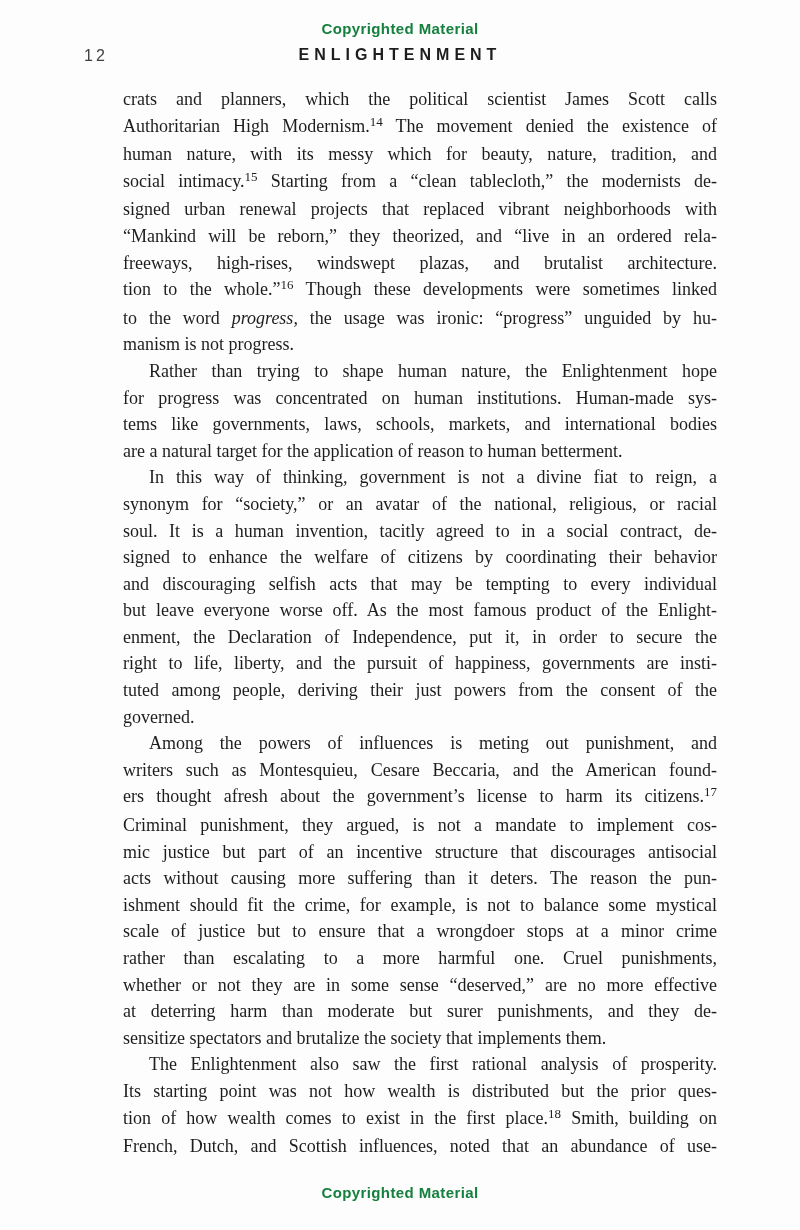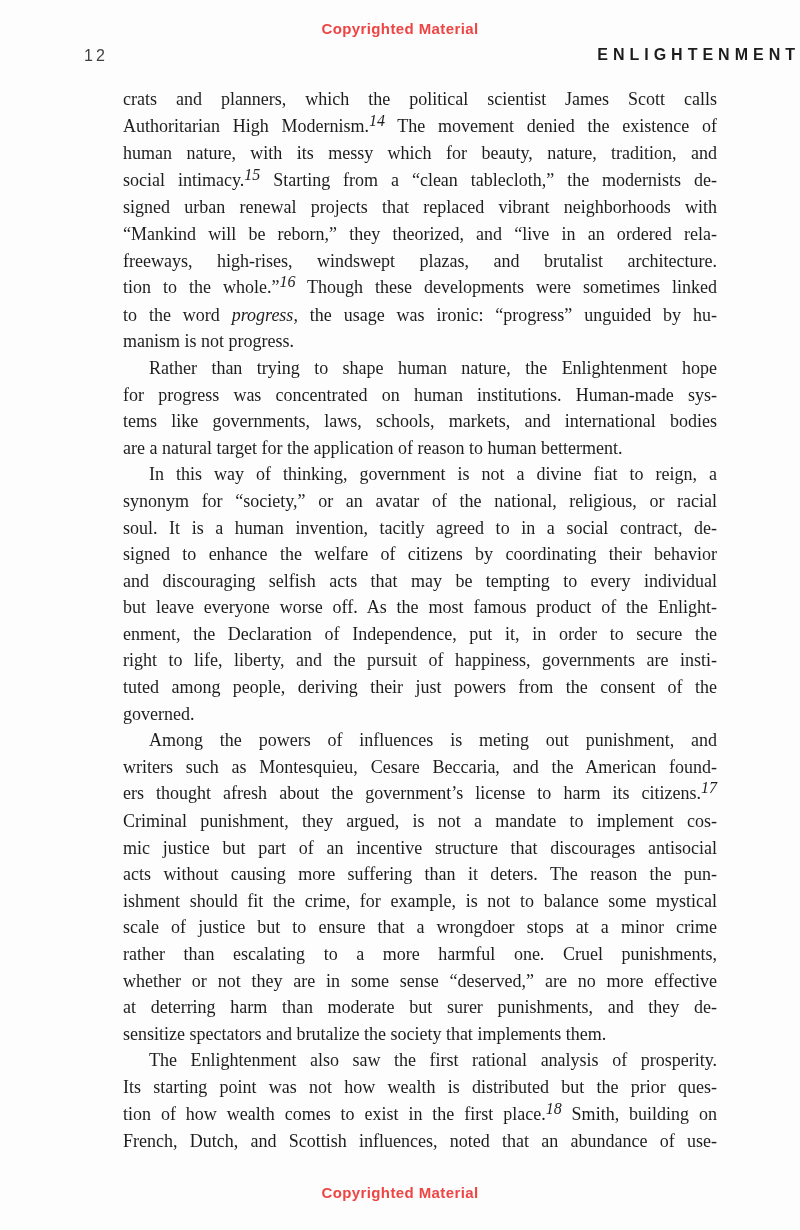--- a/index.html
+++ b/index.html
@@ -4,48 +4,48 @@
 <style>
   html,body { margin:0; padding:0; background:#ffffff; }
   .page {
     position:relative; width:800px; height:1230px;
     background:#fdfdfd; overflow:hidden;
     font-family:"Liberation Serif", serif; color:#1d1d1d;
   }
   .watermark {
     position:absolute; left:0; width:100%; text-align:center;
     font-family:"Liberation Sans", sans-serif; font-weight:700;
-    font-size:15px; color:#ef4444; letter-spacing:0.4px;
+    font-size:15px; color:#15803d; letter-spacing:0.4px;
   }
   .wm-top { top:20px; }
   .wm-bottom { top:1184px; }
   .pageno {
     position:absolute; left:84px; top:47px;
     font-family:"Liberation Sans", sans-serif; font-size:16px;
     letter-spacing:3px; color:#3f3f3f;
   }
   .runhead {
-    position:absolute; left:0; width:100%; top:46px; text-align:right;
+    position:absolute; left:0; width:100%; top:46px; text-align:center;
     font-family:"Liberation Sans", sans-serif; font-weight:700;
     font-size:16px; letter-spacing:5px; color:#1d1d1d;
   }
   .text-block {
     position:absolute; left:83px; width:634px; top:86px;
     font-size:18px; line-height:26.6px;
   }
   .para { margin:0; }
   .line {
     text-align:justify;
     text-align-last:justify;
     margin-left:40px;
     -moz-text-align-last:justify;
   }
   .line.last { text-align-last:left; -moz-text-align-last:left; }
   .line.indent { text-indent:26px; }
-  .sup { font-size:16px; position:relative; top:-6px; letter-spacing:0;font-style:italic; }
+  .sup { font-size:13px; position:relative; top:-6px; letter-spacing:0; }
   .ital { font-style:italic; }
 </style>
 </head>
 <body>
 
 <div class="page">
   <div class="watermark wm-top">Copyrighted Material</div>
   <div class="pageno">12</div>
   <div class="runhead">ENLIGHTENMENT</div>
   <div class="text-block">

